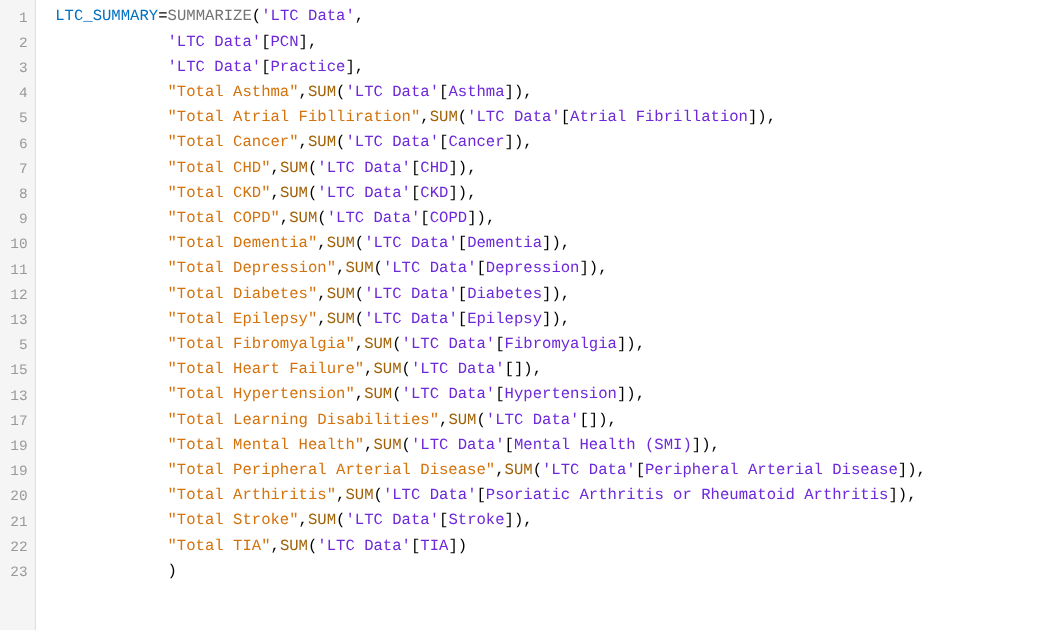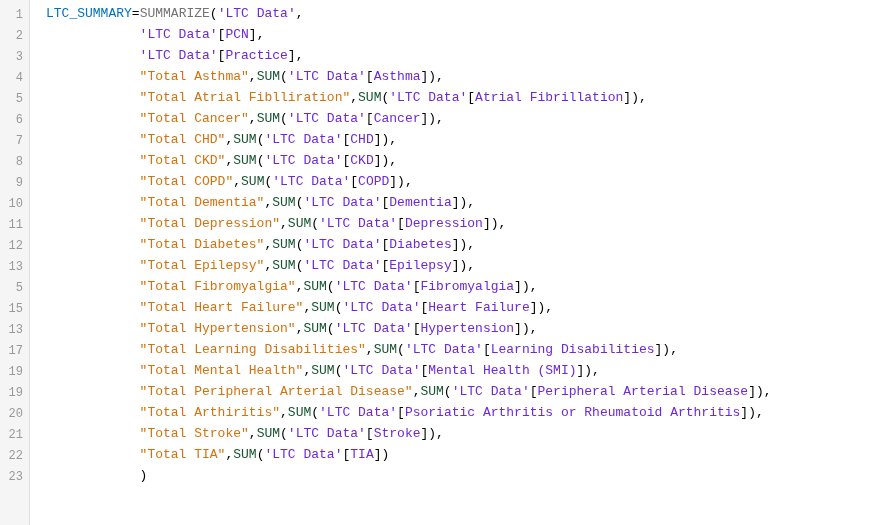--- a/index.html
+++ b/index.html
@@ -70,21 +70,21 @@
     .fn-name {
       color: #737373; 
     }
     .str-blue {
       color: #6d28d9; 
     }
     .str-orange {
       color: #d4720c; 
     }
     .fn-sum {
-      color: #14532d; 
+      color: #a16207; 
     }
     .punctuation {
       color: #000000;
     }
   </style>
 </head>
 <body>
 
 <div class="editor-container">
   <div class="line-numbers" id="line-numbers-col">
@@ -258,21 +258,20 @@
         <span class="punctuation">]),</span>
       </div>
       <div class="code-line">
         <span style="display: inline-block; width: 93.6px;"></span>
         <span class="str-orange">"Total Heart Failure"</span>
         <span class="punctuation">, </span>
         <span class="fn-sum">SUM</span>
         <span class="punctuation">(</span>
         <span class="str-blue">'LTC Data'</span>
         <span class="punctuation">[</span>
-        <span class="str-blue">Heart Failure</span>
         <span class="punctuation">]),</span>
       </div>
       <div class="code-line">
         <span style="display: inline-block; width: 93.6px;"></span>
         <span class="str-orange">"Total Hypertension"</span>
         <span class="punctuation">, </span>
         <span class="fn-sum">SUM</span>
         <span class="punctuation">(</span>
         <span class="str-blue">'LTC Data'</span>
         <span class="punctuation">[</span>
@@ -280,21 +279,20 @@
         <span class="punctuation">]),</span>
       </div>
       <div class="code-line">
         <span style="display: inline-block; width: 93.6px;"></span>
         <span class="str-orange">"Total Learning Disabilities"</span>
         <span class="punctuation">, </span>
         <span class="fn-sum">SUM</span>
         <span class="punctuation">(</span>
         <span class="str-blue">'LTC Data'</span>
         <span class="punctuation">[</span>
-        <span class="str-blue">Learning Disabilities</span>
         <span class="punctuation">]),</span>
       </div>
       <div class="code-line">
         <span style="display: inline-block; width: 93.6px;"></span>
         <span class="str-orange">"Total Mental Health"</span>
         <span class="punctuation">, </span>
         <span class="fn-sum">SUM</span>
         <span class="punctuation">(</span>
         <span class="str-blue">'LTC Data'</span>
         <span class="punctuation">[</span>

